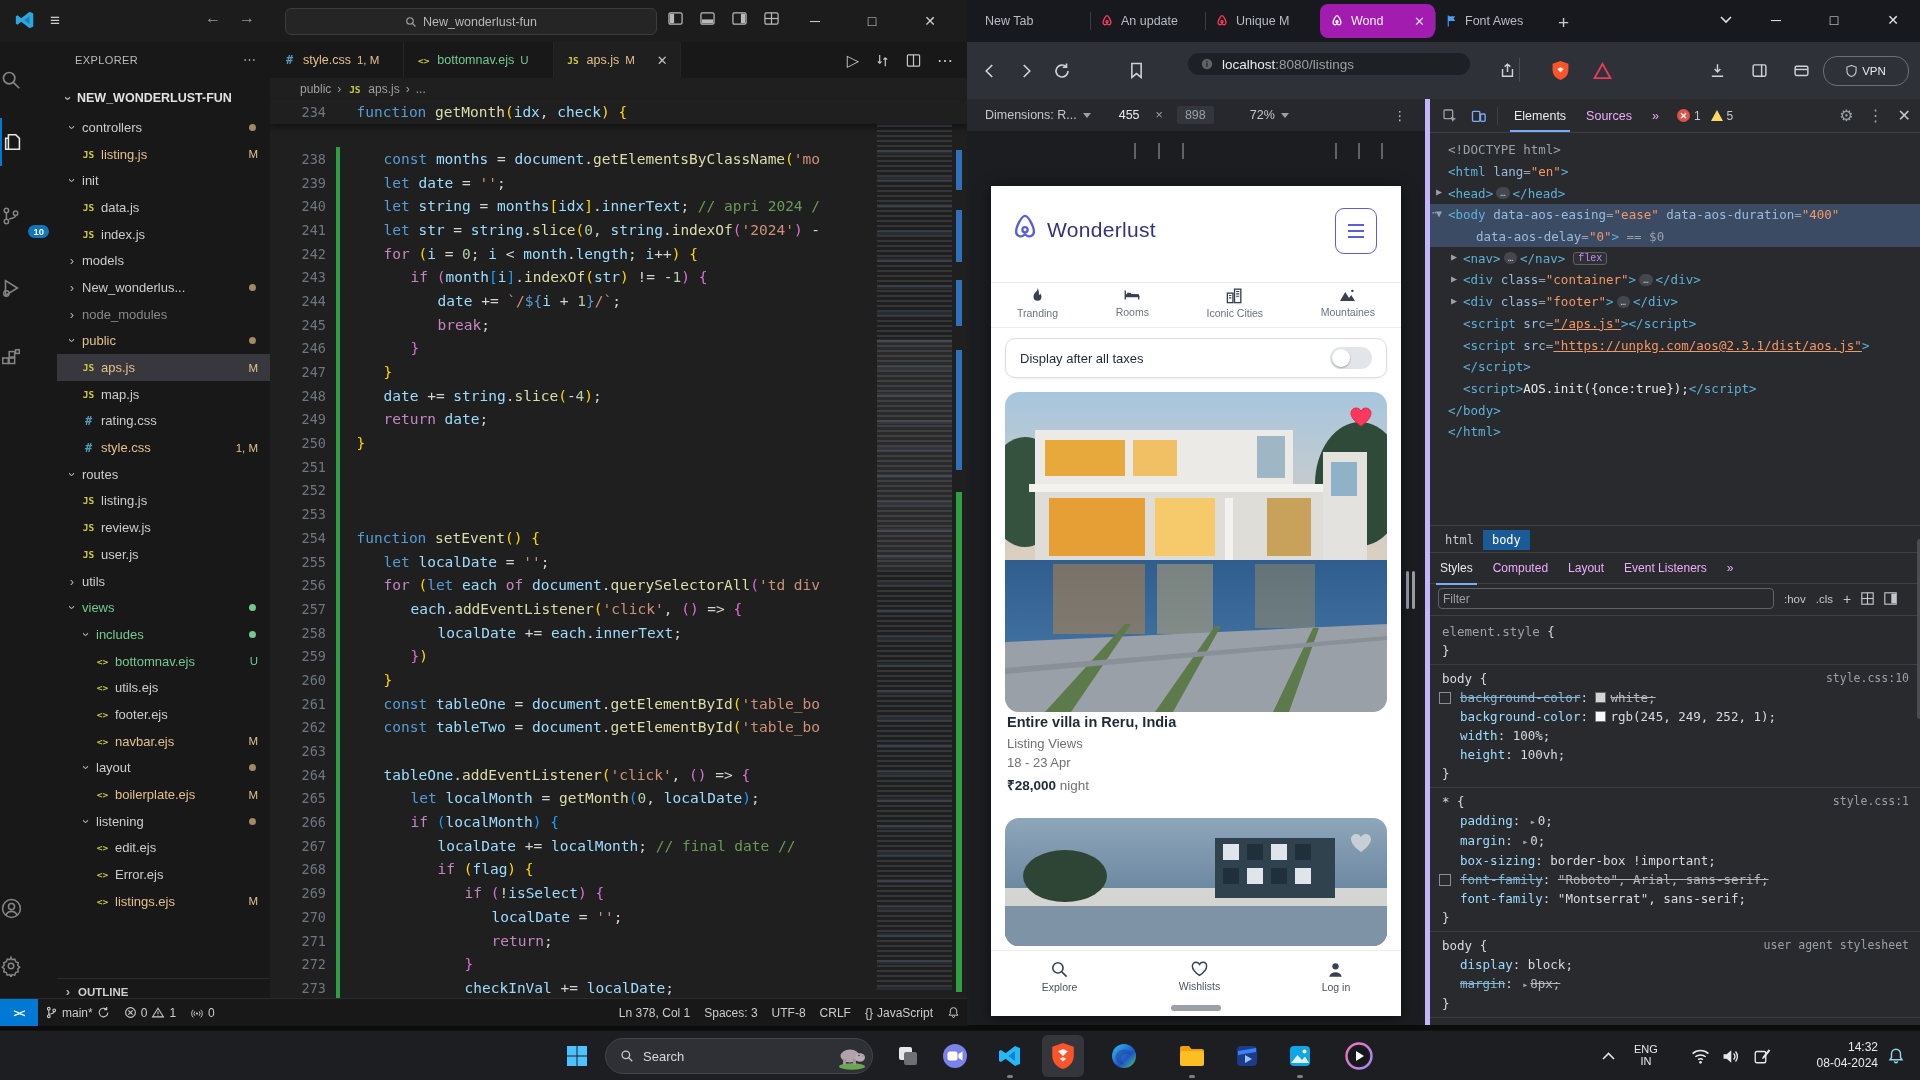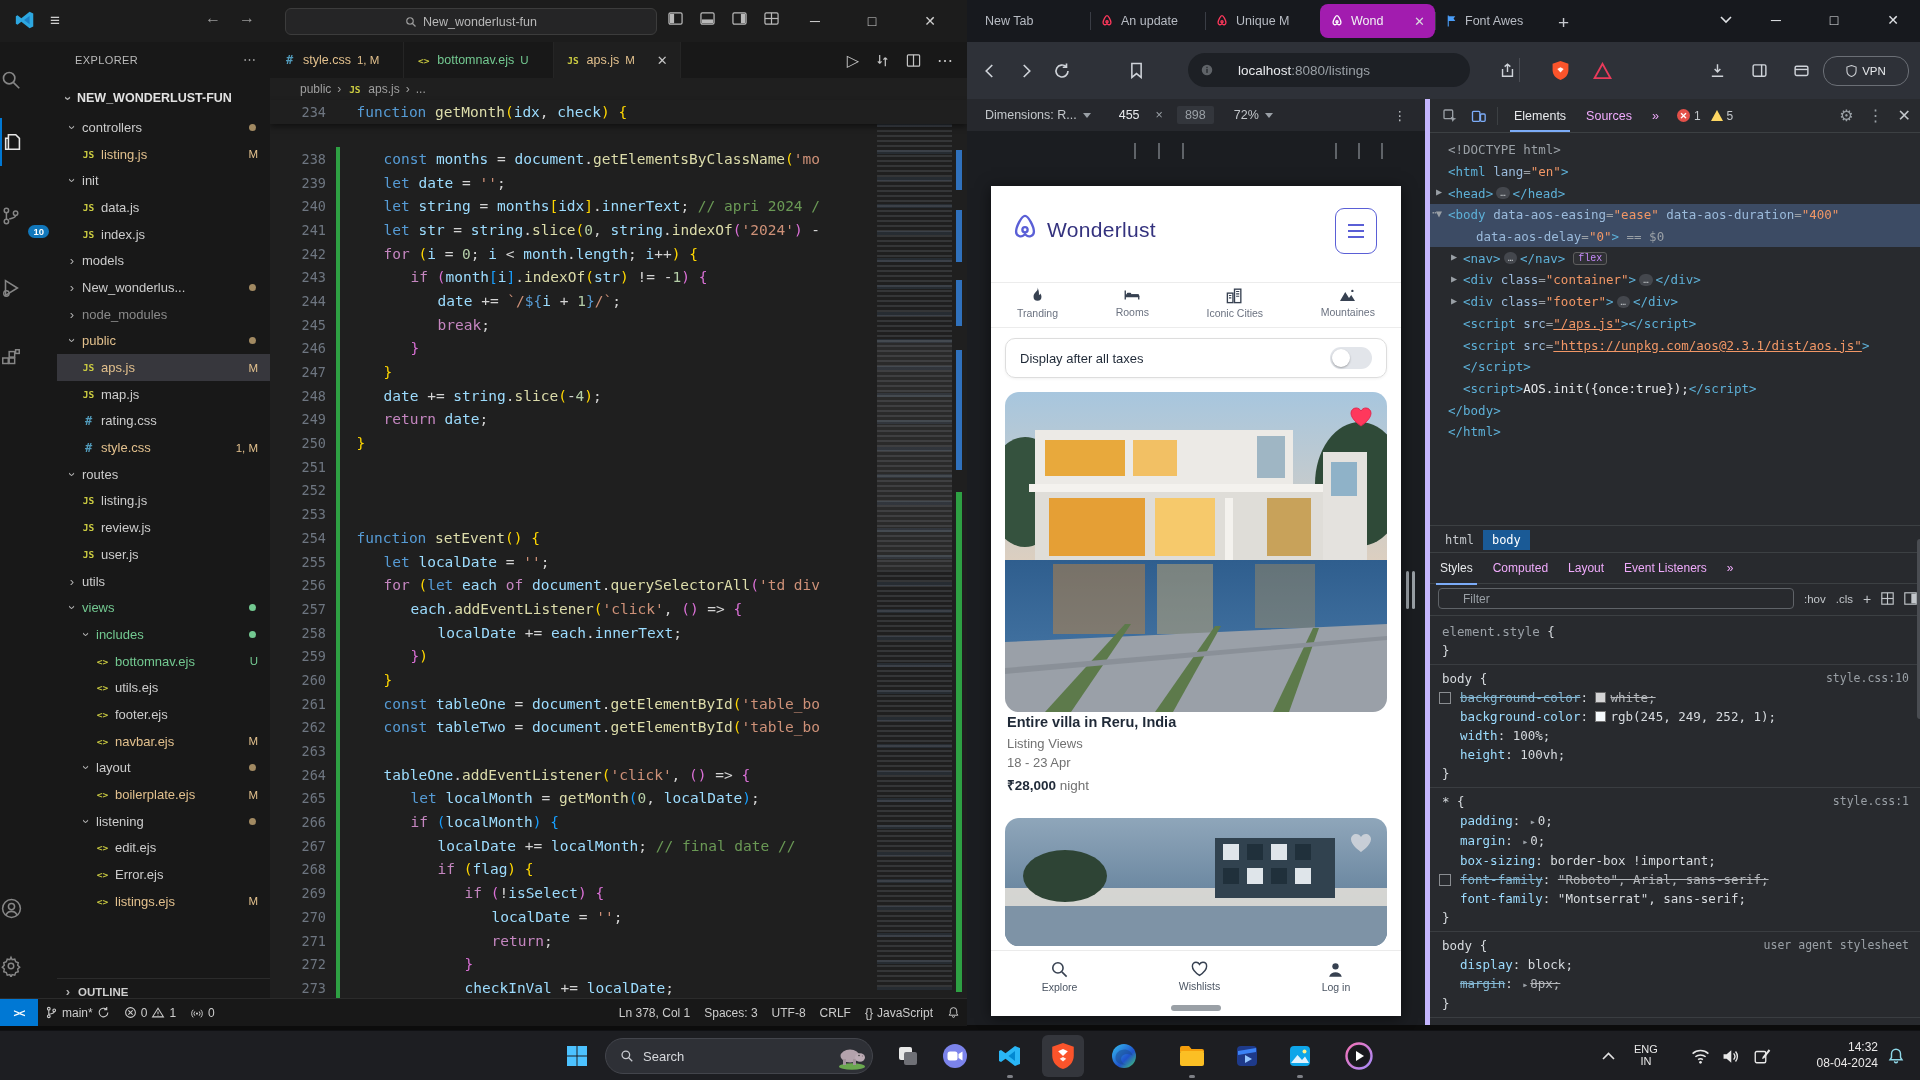--- a/index.html
+++ b/index.html
@@ -81,22 +81,22 @@
   .br-tabs{position:absolute;left:0;top:0;width:953px;height:42px;background:#17191e;display:flex;align-items:flex-end}
   .btab{height:34px;margin-bottom:0;display:flex;align-items:center;gap:7px;padding:0 10px;color:#b8bcc4;font-size:12.5px;
     max-width:110px;min-width:95px;cursor:pointer;position:relative;white-space:nowrap;overflow:hidden}
   .btab:not(.active):not(:first-child)::before{content:"";position:absolute;left:0;top:8px;bottom:8px;width:1px;background:#3a3d45}
   .btab.active{background:#a21caf;border-radius:8px;color:#f1f2f4;overflow:visible}
   .btab .bx{margin-left:auto;color:#d8dade;font-size:13px}
   .newtab-btn{color:#c6c9cf;font-size:19px;margin:0 0 8px 8px;cursor:pointer}
   .brc{position:absolute;top:0;height:40px;width:46px;display:flex;align-items:center;justify-content:center;color:#dfe1e5;font-size:14px;cursor:pointer}
   .br-toolbar{position:absolute;left:0;top:42px;width:953px;height:57px;background:#2e3138;display:flex;align-items:center}
   .tb-ic{color:#cfd3d9;margin-left:18px;cursor:pointer}
-  .urlbar{position:absolute;left:221px;top:11px;width:282px;height:34px;background:#1d2025;border-radius:17px;display:flex;
-    align-items:center;gap:24px;padding-left:12px;box-sizing:border-box;cursor:text}
+  .urlbar{position:absolute;left:221px;top:11px;width:282px;height:22px;background:#1d2025;border-radius:17px;display:flex;
+    align-items:center;gap:8px;padding-left:12px;box-sizing:border-box;cursor:text}
   .url-host{color:#e8eaed;font-size:13.5px}.url-path{color:#9aa0a6;font-size:13.5px}
   .vpn-pill{position:absolute;left:856px;top:14px;width:84px;height:28px;border:1px solid #6b6f76;border-radius:14px;
     display:flex;align-items:center;justify-content:center;gap:5px;color:#e8eaed;font-size:11.5px;cursor:pointer}
   .br-device{position:absolute;left:0;top:99px;width:458px;height:32px;background:#26282d;border-bottom:1px solid #3c4043;
     display:flex;align-items:center;color:#c3c7cb;font-size:12.5px}
   .dd-arrow{width:0;height:0;border-left:4px solid transparent;border-right:4px solid transparent;border-top:5px solid #9aa0a6;margin-left:6px}
   .hbox{background:#33363c;color:#9aa0a6;padding:2px 8px;border-radius:2px}
   .br-viewport{position:absolute;left:0;top:131px;width:458px;height:894px;background:#1b1d21}
   .tick{position:absolute;top:12px;width:2px;height:16px;background:#5f6368}
   .divgrip{position:absolute;top:440px;width:3px;height:38px;background:#9aa0a6;border-radius:2px}
@@ -151,21 +151,21 @@
     padding:0 4px;font-family:Liberation Mono, monospace}
   .dt-crumbbar{position:absolute;left:0;top:426px;width:495px;height:27px;border-top:1px solid #3c4043;display:flex;
     align-items:center;font-size:12px;color:#c3c7cb}
   .crumb{padding:3px 9px;cursor:pointer}
   .crumb.on{background:#1a5a96;color:#fff}
   .dt-paneltabs{position:absolute;left:0;top:453px;width:495px;height:30px;border-top:1px solid #3c4043;border-bottom:1px solid #3c4043;
     display:flex;align-items:center;font-family:"Liberation Sans",sans-serif}
   .dt-filterrow{position:absolute;left:0;top:483px;width:495px;height:33px;border-bottom:1px solid #3c4043;display:flex;align-items:center;
     font-family:"Liberation Sans",sans-serif}
   .filterbox{margin-left:8px;width:330px;height:19px;border:1px solid #5f6368;border-radius:4px;color:#9aa0a6;font-size:12px;
-    display:flex;align-items:center;padding-left:24px;cursor:text}
+    display:flex;align-items:center;padding-left:4px;cursor:text}
   .fctl{color:#c3c7cb;font-size:11.5px;margin-left:10px;cursor:pointer}
   #style-rules{position:absolute;left:0;top:519px;width:495px;bottom:0;overflow:hidden;font-size:12.5px;line-height:19px;color:#d7dbdf}
   .rule{position:relative;border-bottom:1px solid #3a3d41;padding:4px 0 4px 0}
   .rlink{position:absolute;right:16px;top:4px;color:#9aa0a6;font-size:11.5px;cursor:pointer}
   .rsel{padding-left:12px}
   .rprop{padding-left:30px;position:relative}
   .rprop .cbx{position:absolute;left:9px;top:4px;width:10px;height:10px;border:1px solid #8a8d91;background:transparent}
   .swatch{display:inline-block;width:9px;height:9px;border:1px solid #777;margin-right:4px;vertical-align:-1px}
   .cs-prop{color:#9cdcfe}
   .strike .cs-prop,.strike .cs-val,.strike .swatch{text-decoration:line-through;opacity:.8}
@@ -705,21 +705,21 @@
         <span>VPN</span>
       </div>
     </div>
 
     <div class="br-device">
       <span style="margin-left:18px;cursor:pointer">Dimensions: R...</span>
       <span class="dd-arrow"></span>
       <span style="margin-left:28px;color:#e8eaed;cursor:text">455</span>
       <span style="margin-left:16px;color:#9aa0a6">×</span>
       <span class="hbox" style="margin-left:14px;cursor:text">898</span>
-      <span style="margin-left:20px;cursor:pointer">72%</span>
+      <span style="margin-left:36px;cursor:pointer">72%</span>
       <span class="dd-arrow"></span>
       <span style="margin-left:auto;margin-right:18px;color:#c3c7cb;cursor:pointer;letter-spacing:1px">⋮</span>
     </div>
 
     <div class="br-viewport">
       <div class="tick" style="left:167px"></div>
       <div class="tick" style="left:191px"></div>
       <div class="tick" style="left:215px"></div>
       <div class="tick" style="left:368px"></div>
       <div class="tick" style="left:391px"></div>

